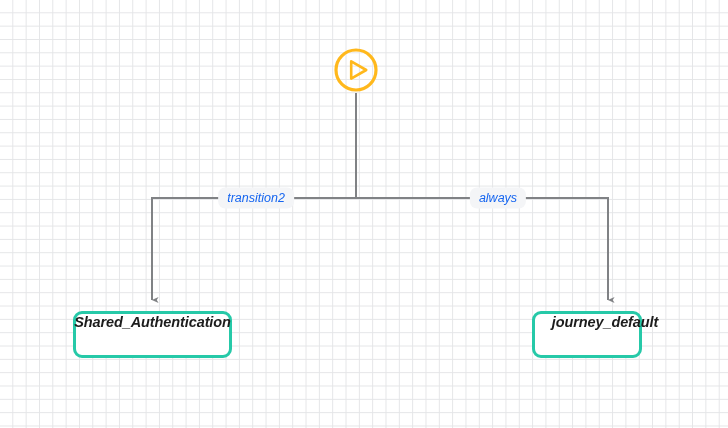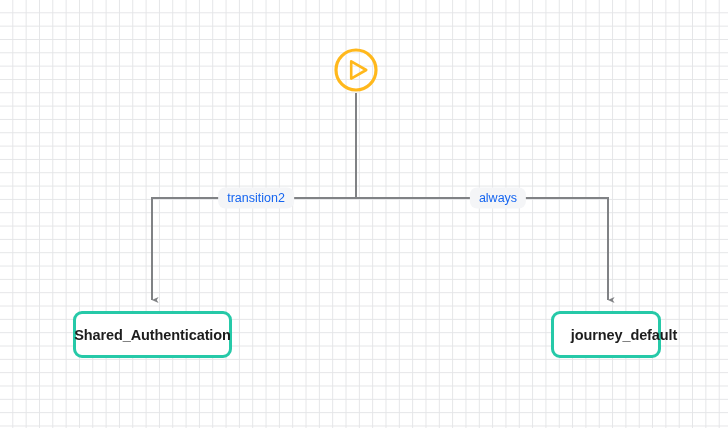--- a/index.html
+++ b/index.html
@@ -19,20 +19,21 @@
     position: relative;
     width: 728px;
     height: 428px;
     background-color: #ffffff;
     background-image:
       linear-gradient(to right, #e4e5e7 1px, transparent 1px),
       linear-gradient(to bottom, #e4e5e7 1px, transparent 1px);
     background-size: 13.34px 13.34px;
     background-position: -1px -1px;
     overflow: hidden;
+    font-style: italic;
   }
 
   
   #edge-layer {
     position: absolute;
     left: 0;
     top: 0;
     width: 728px;
     height: 428px;
   }
@@ -59,21 +60,20 @@
   }
 
   
   .state-node {
     position: absolute;
     box-sizing: border-box;
     background: #ffffff;
     border: 3px solid #26c9a8;
     border-radius: 9px;
     display: flex;
-    align-items: center;
     justify-content: center;
   }
   .state-node-label {
     font-size: 14.5px;
     font-weight: bold;
     color: #1d1d1d;
     white-space: nowrap;
     letter-spacing: -0.1px;
     font-family: "Liberation Sans", sans-serif;
   }
@@ -103,17 +103,17 @@
   </div>
 
   <div class="edge-label" style="left:256px; top:198px;">transition2</div>
 
   <div class="edge-label" style="left:498px; top:198px;">always</div>
 
   <div class="state-node" style="left:73px; top:311px; width:159px; height:47px;">
     <span class="state-node-label">Shared_Authentication</span>
   </div>
 
-  <div class="state-node" style="left:551px; top:311px; width:110px; height:47px;padding-left:36px;">
+  <div class="state-node" style="left:532px; top:311px; width:110px; height:47px;padding-left:36px;">
     <span class="state-node-label">journey_default</span>
   </div>
 
 </div>
 
 </body></html>

